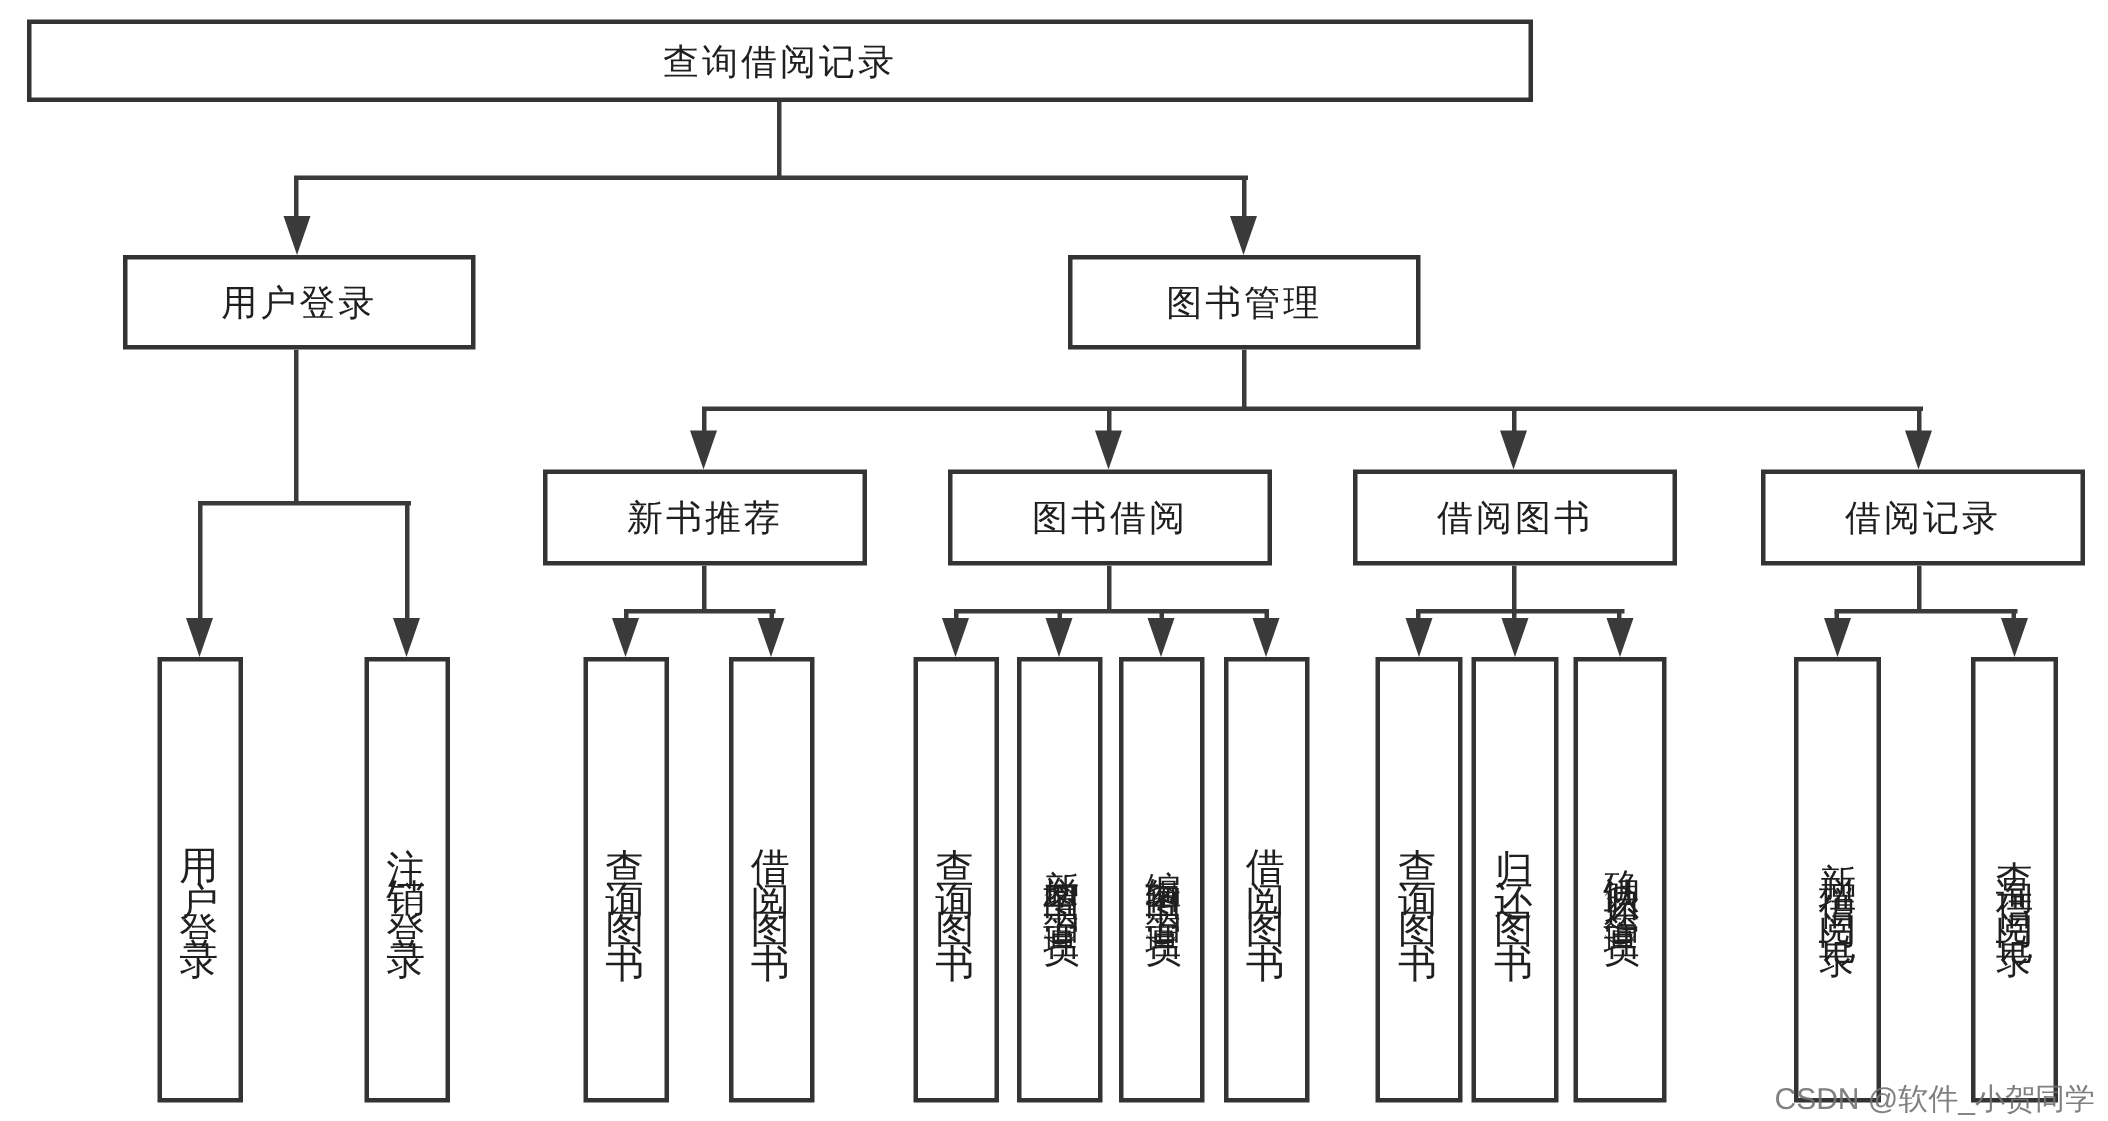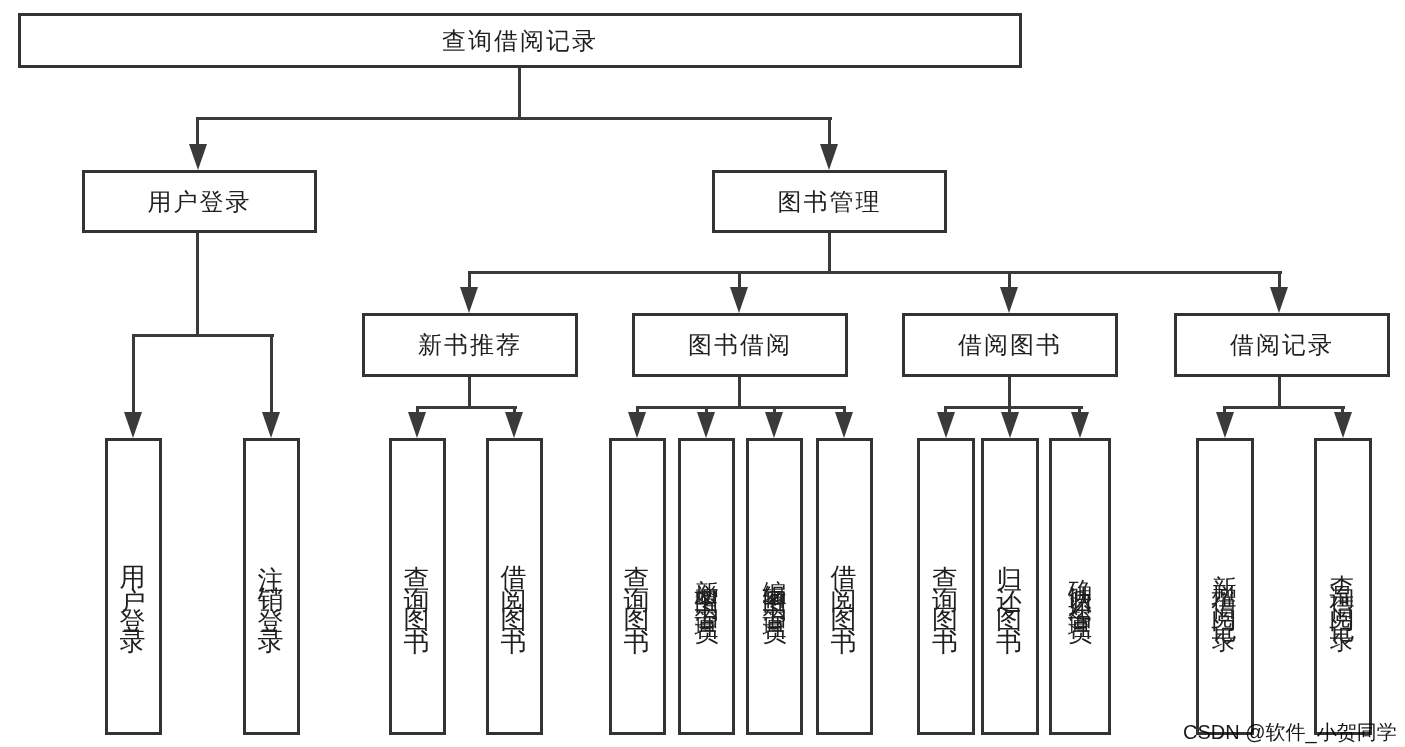--- a/index.html
+++ b/index.html
@@ -62,21 +62,21 @@
   }
   .ls4 { font-size: 26px; letter-spacing: 21px; }  
   .ls6 { font-size: 25px; letter-spacing: 11px; }  
   .ls9 { font-size: 24px; letter-spacing: 6px; }   
   .watermark {
     position: absolute;
     left: 1183px;
     top: 719px;
     width: 222px;
     font-size: 20px;
-    color: #000000;
+    color: #737373;
     opacity: 0.9;
     white-space: nowrap;
     z-index: 5;
   }
 </style>
 </head>
 <body>
 
 <div class="stage">
 

